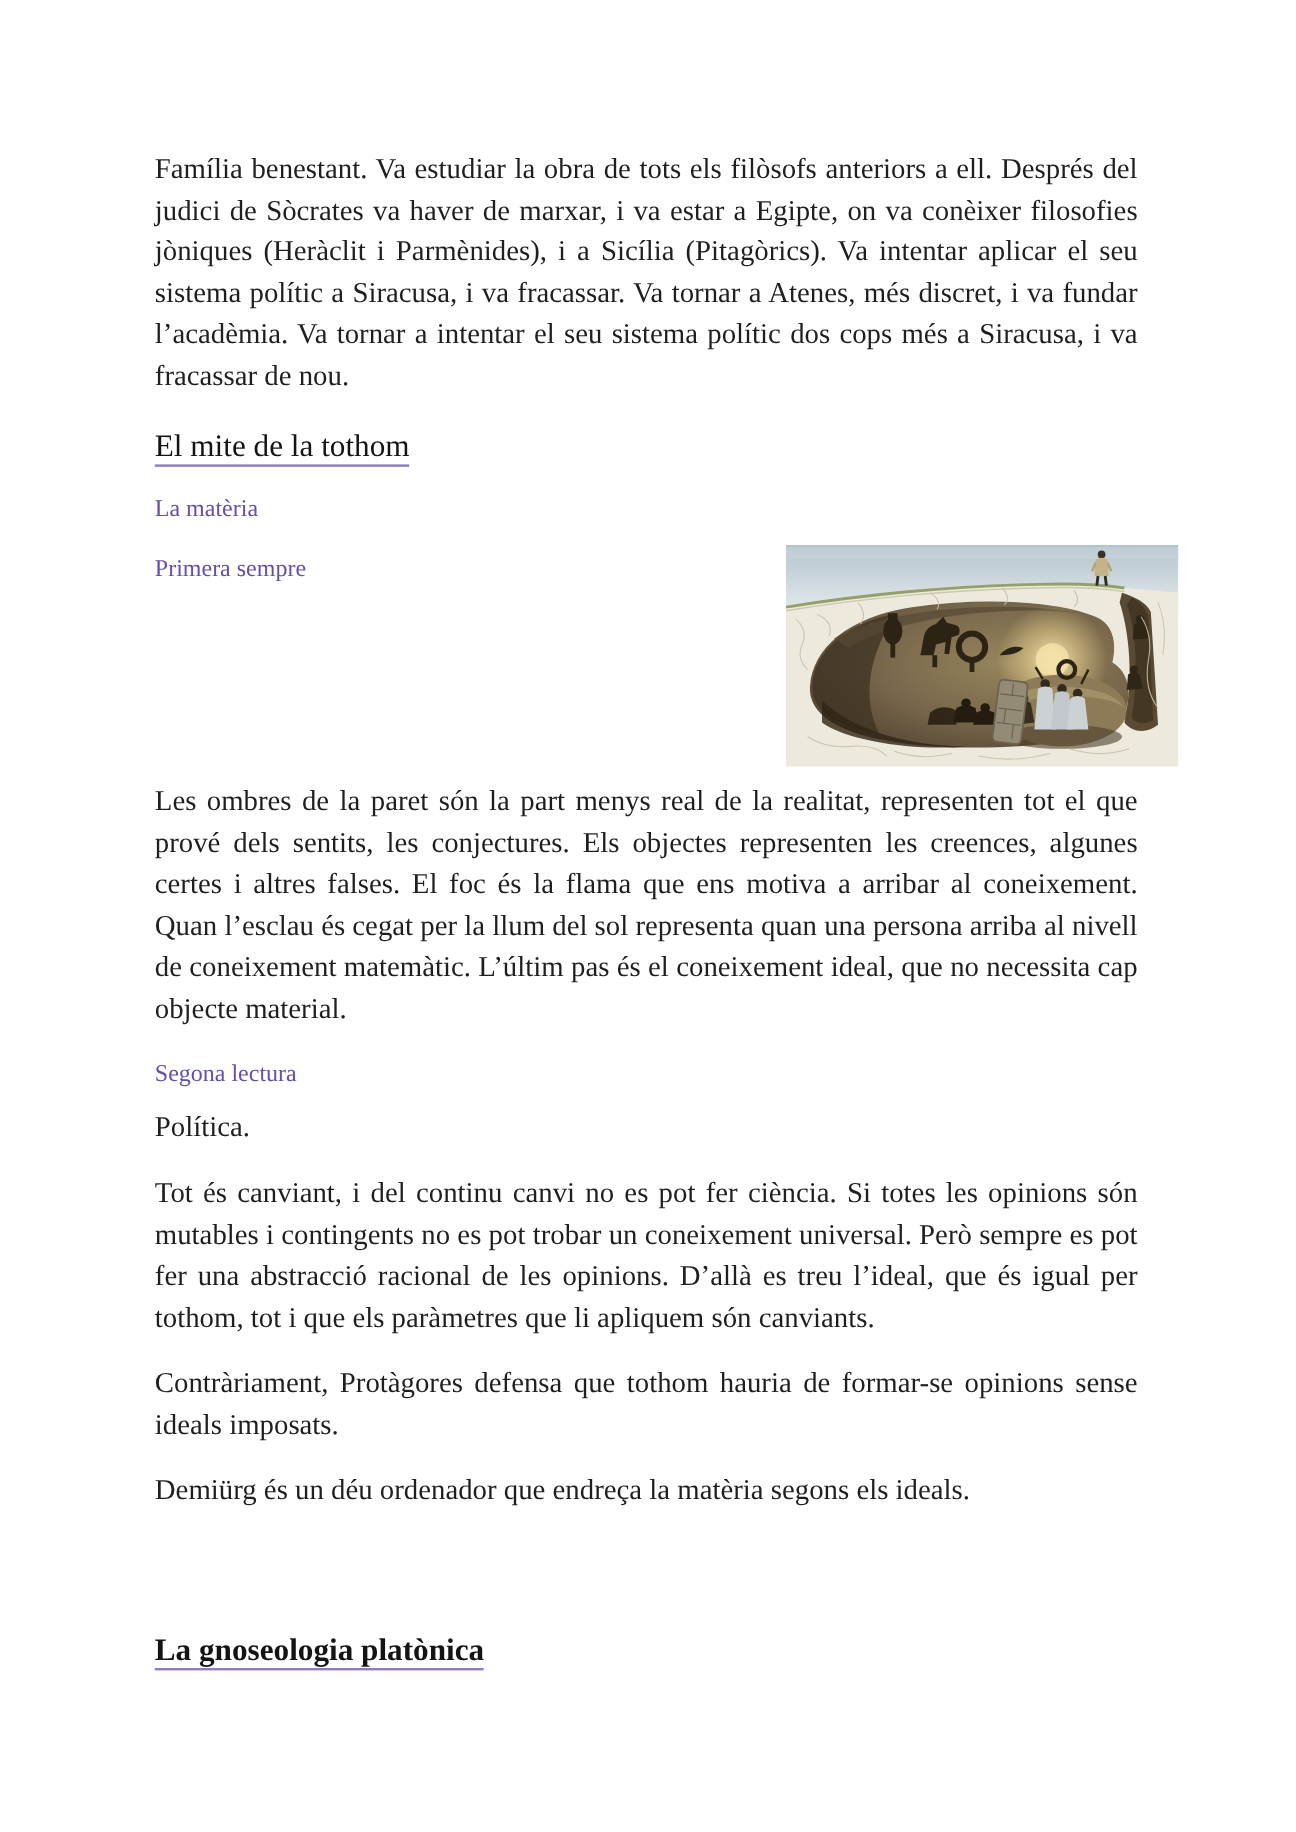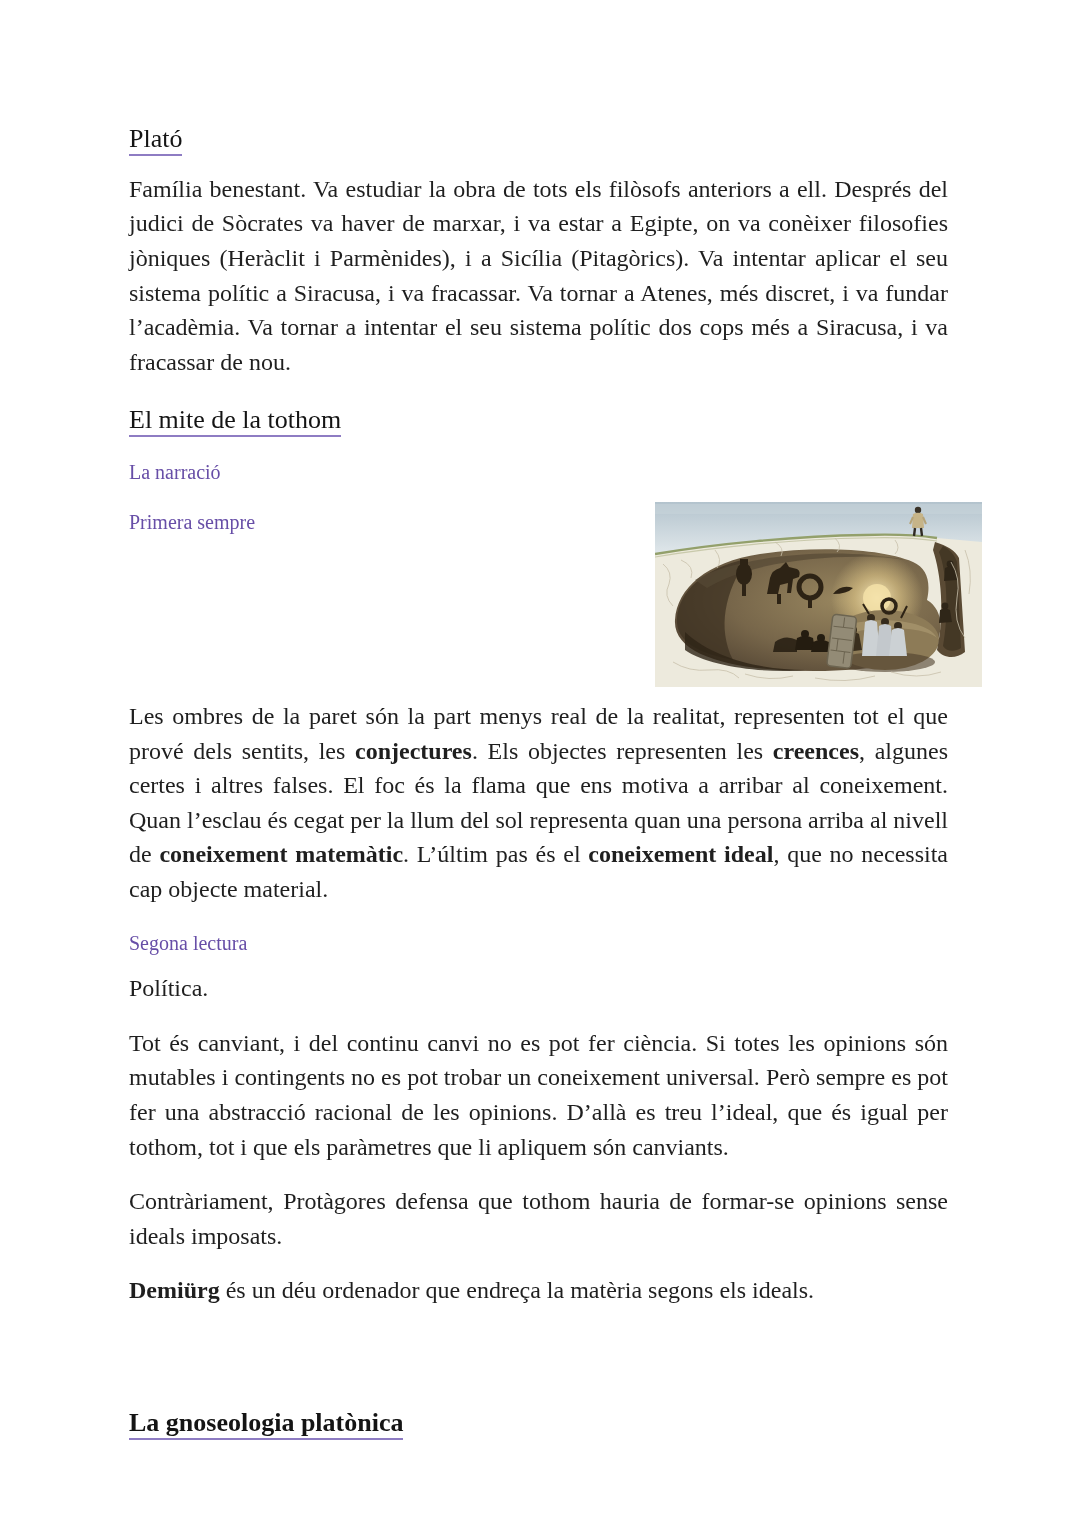--- a/index.html
+++ b/index.html
@@ -33,43 +33,42 @@
   h3{
     font-size:20px;font-weight:400;line-height:1.3;
     color:var(--accent-purple);
     margin:24px 0 15px;
   }
   p.body{
     font-size:24px;line-height:1.44;
     text-align:justify;
     margin:0 0 20px;
   }
-  p.body b{font-weight:700;}
+  p.body b{font-weight:400;}
   .cave-figure{
     float:right;
     width:327px;height:185px;
     margin:2px -34px 12px 18px;
     padding:0;
   }
   .cave-figure svg{display:block;width:327px;height:185px;}
   .clear{clear:both;}
 </style>
 </head>
 <body>
 
 <div class="page">
 
-  <h2 class="first"><span class="u">Plató</span></h2>
 
   <p class="body">Família benestant. Va estudiar la obra de tots els filòsofs anteriors a ell. Després del judici de Sòcrates va haver de marxar, i va estar a Egipte, on va conèixer filosofies jòniques (Heràclit i Parmènides), i a Sicília (Pitagòrics). Va intentar aplicar el seu sistema polític a Siracusa, i va fracassar. Va tornar a Atenes, més discret, i va fundar l’acadèmia. Va tornar a intentar el seu sistema polític dos cops més a Siracusa, i va fracassar de nou.</p>
 
   <h2><span class="u">El mite de la tothom</span></h2>
 
 
-  <h3>La narració</h3>
+  <h3>La matèria</h3>
 
   <figure class="cave-figure">
     <svg viewBox="0 0 327 185" xmlns="http://www.w3.org/2000/svg">
       <defs>
         <linearGradient id="sky" x1="0" y1="0" x2="0" y2="1">
           <stop offset="0" stop-color="#b3c3cd"></stop>
           <stop offset="1" stop-color="#e7edef"></stop>
         </linearGradient>
         <radialGradient id="cavity" cx="0.62" cy="0.42" r="0.75">
           <stop offset="0" stop-color="#97855e"></stop>

